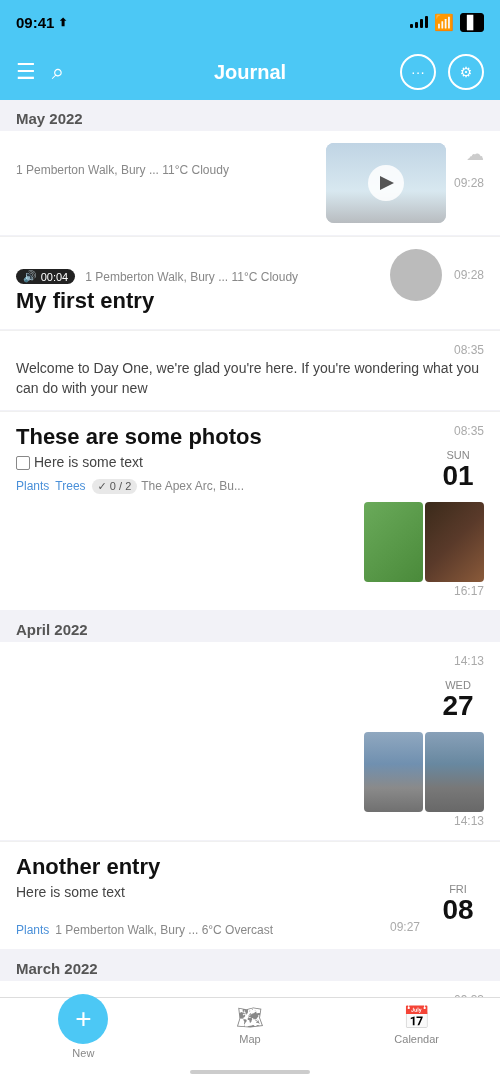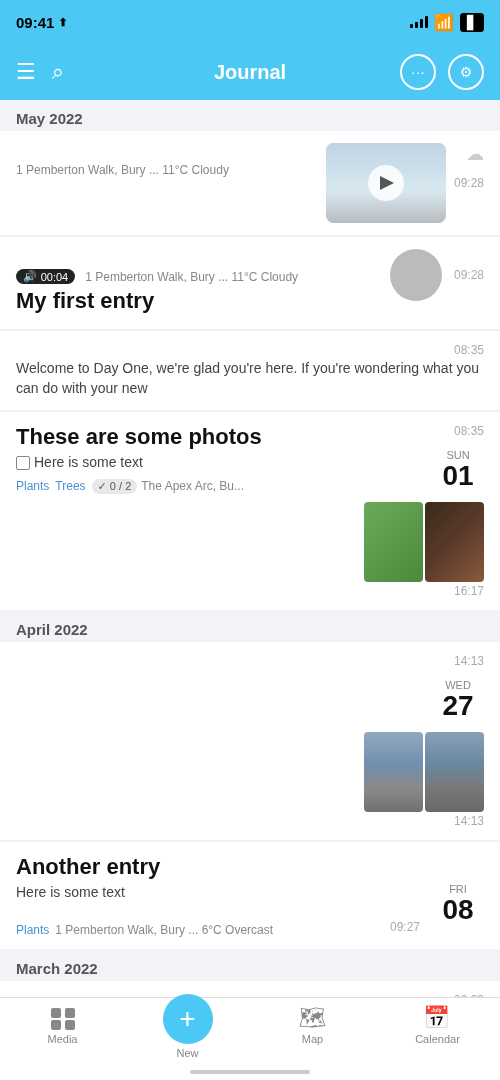--- a/index.html
+++ b/index.html
@@ -529,31 +529,20 @@
         <span class="entry-time" style="margin-left:0;">09:33</span>
 
       </div>
     </div>
   </div>
 
 </div>
 
 <div class="tab-bar">
 
-  <div class="tab-item">
-    <div class="tab-icon" style="color:#888;">
-      <svg width="28" height="24" viewBox="0 0 28 24">
-        <rect x="2" y="2" width="10" height="10" rx="2" fill="#888"></rect>
-        <rect x="16" y="2" width="10" height="10" rx="2" fill="#888"></rect>
-        <rect x="2" y="14" width="10" height="10" rx="2" fill="#888"></rect>
-        <rect x="16" y="14" width="10" height="10" rx="2" fill="#888"></rect>
-      </svg>
-    </div>
-    <span class="tab-label">Media</span>
-  </div>
 
   <div class="tab-item" style="margin-top:-4px;">
     <div class="tab-new-btn">+</div>
     <span class="tab-label" style="margin-top:0;">New</span>
   </div>
 
   <div class="tab-item">
     <div class="tab-icon" style="color:#888; font-size:22px;">🗺</div>
     <span class="tab-label">Map</span>
   </div>

